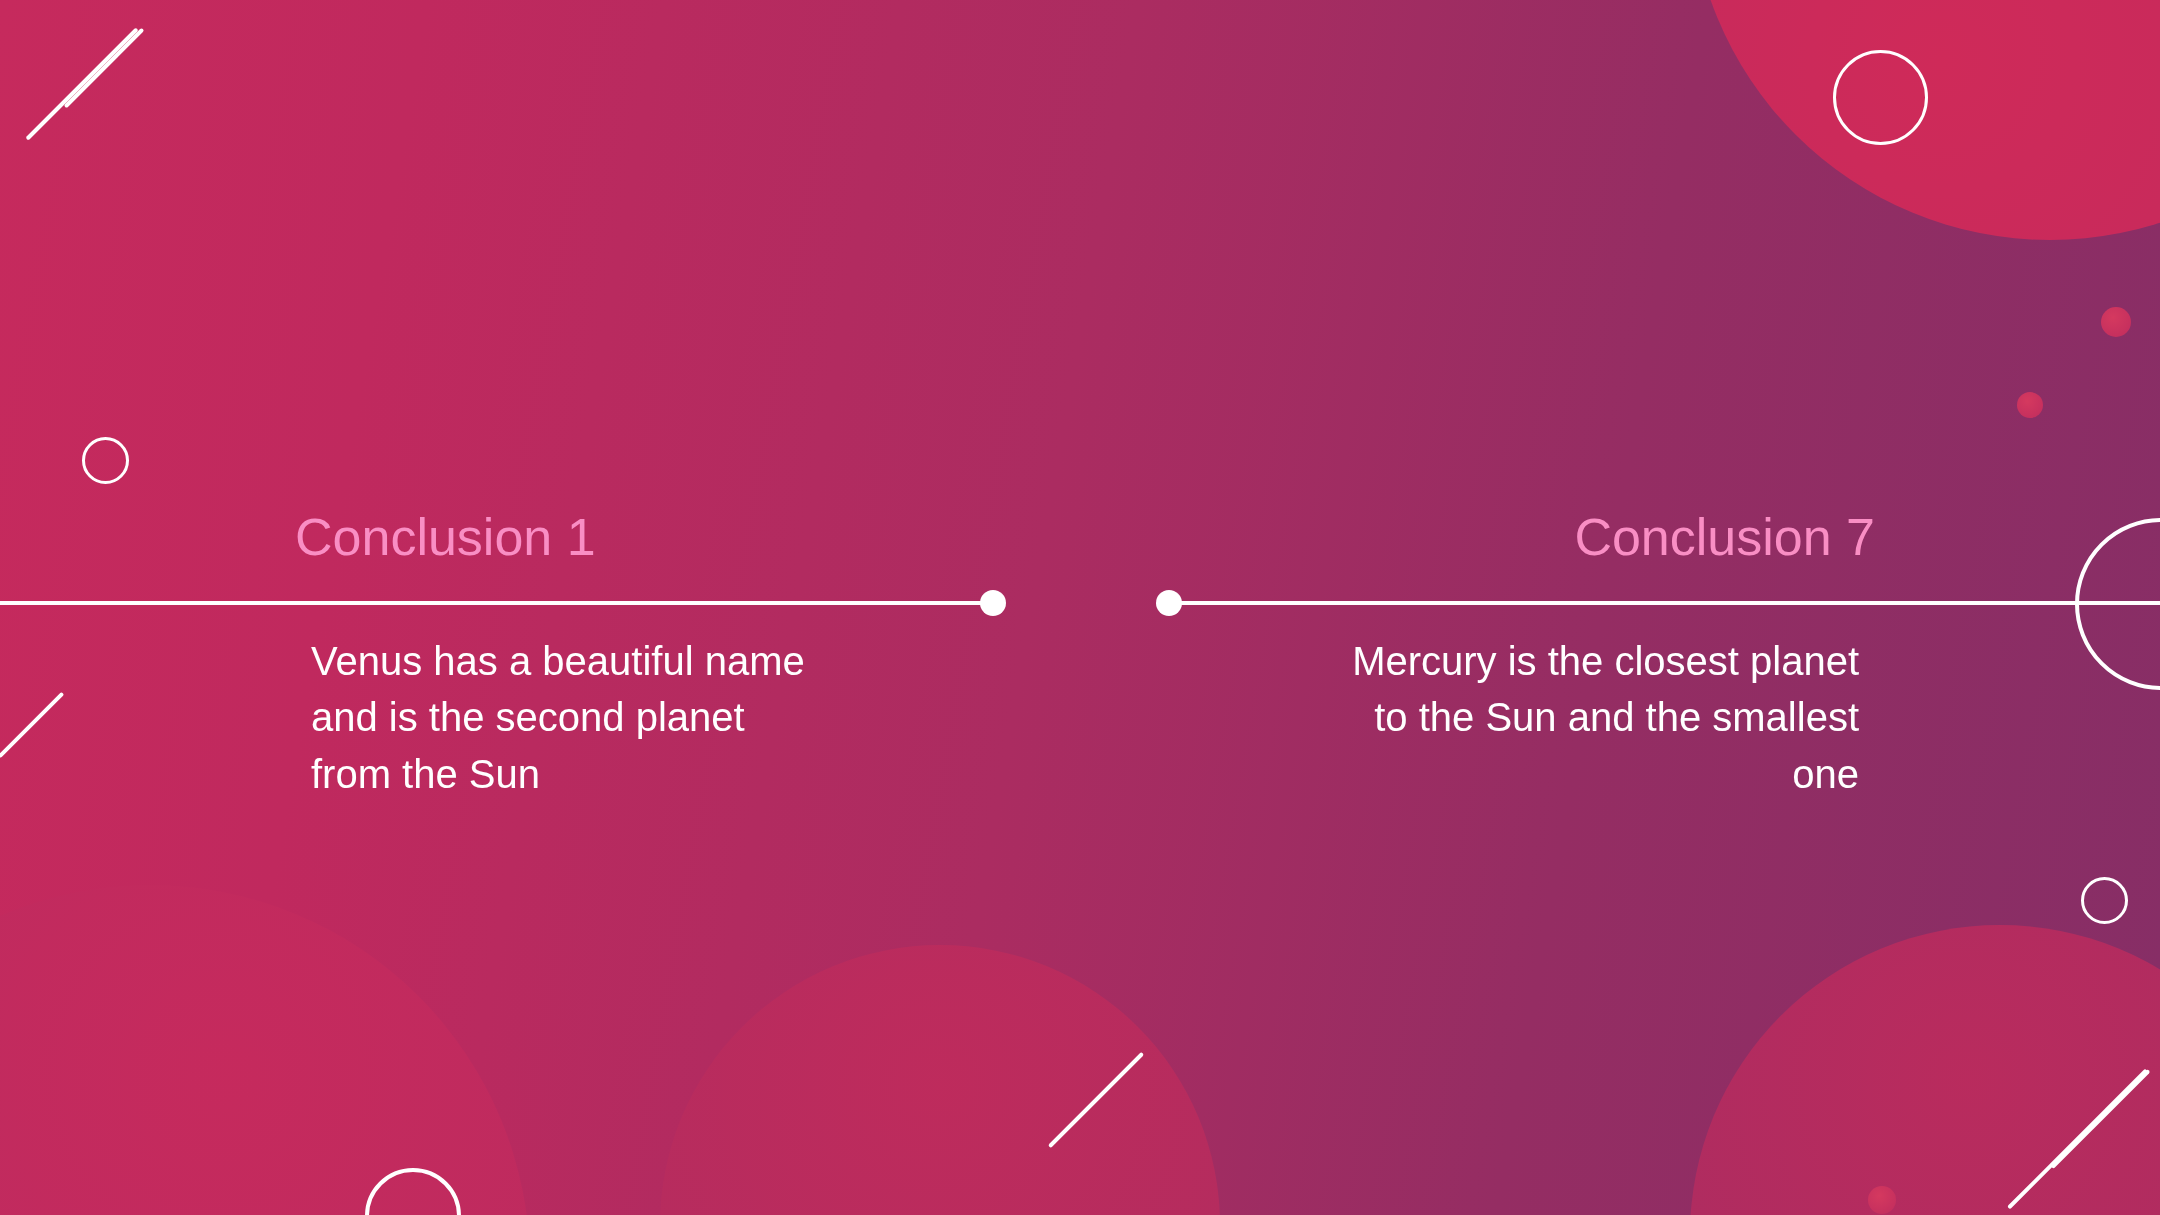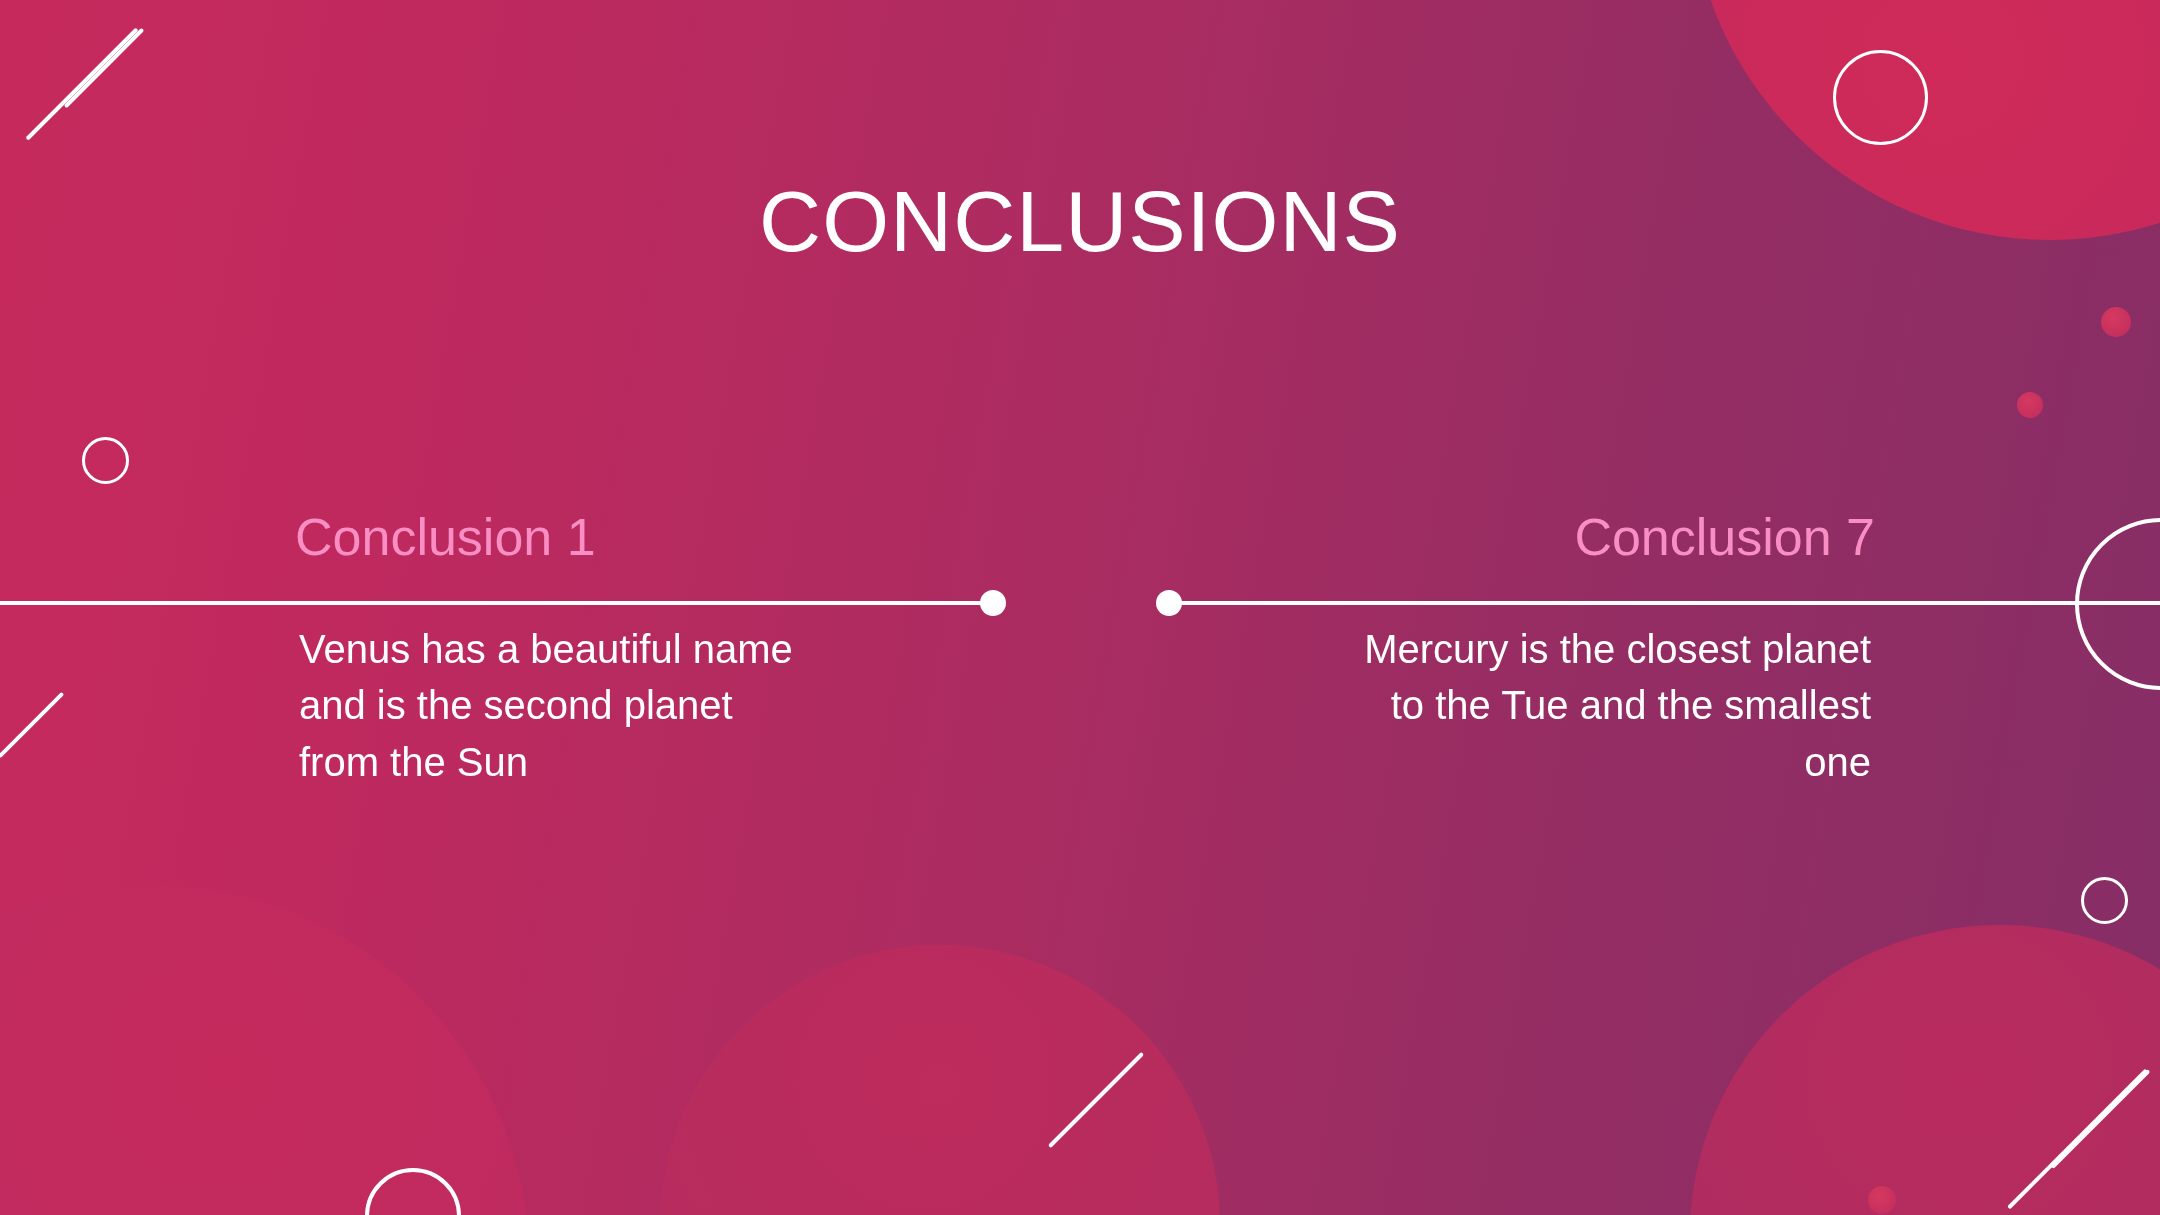--- a/index.html
+++ b/index.html
@@ -100,21 +100,21 @@
     font-weight: 400;
     line-height: 1.05;
     margin: 0;
     padding-bottom: 16px;
   }
   .col-body {
     color: #ffffff;
     font-size: 40px;
     font-weight: 400;
     line-height: 1.42;
-    margin: 4px;
+    margin: 16px;
     padding-top: 36px;
     max-width: 520px;
   }
   .col-left .col-body  { margin-right: auto; }
   .col-right .col-body { margin-left: auto; }
 
   
   .rule {
     position: absolute;
     height: 4px;
@@ -164,34 +164,33 @@
   <div class="deco slash" style="left:4px;  top:82px;  width:156px; height:4px; transform:rotate(-45deg);"></div>
   <div class="deco slash" style="left:49px; top:66px;  width:110px; height:4px; transform:rotate(-45deg);"></div>
 
   <div class="deco slash" style="left:-14px; top:723px; width:90px; height:4px; transform:rotate(-45deg);"></div>
 
   <div class="deco slash" style="left:1030px; top:1098px; width:132px; height:4px; transform:rotate(-45deg);"></div>
 
   <div class="deco slash" style="left:1980px; top:1137px; width:195px; height:4px; transform:rotate(-45deg);"></div>
   <div class="deco slash" style="left:2032px; top:1117px; width:137px; height:4px; transform:rotate(-45deg);"></div>
 
-  <h1 class="title">CONCLUSIONS</h1>
 
   <div class="rule rule-left"></div>
   <div class="rule rule-right"></div>
   <div class="node node-left"></div>
   <div class="node node-right"></div>
 
   <div class="columns">
 
     <div class="col col-left">
       <div class="col-heading">Conclusion 1</div>
       <p class="col-body">Venus has a beautiful name and is the second planet from the Sun</p>
     </div>
 
     <div class="col col-right">
       <div class="col-heading">Conclusion 7</div>
-      <p class="col-body">Mercury is the closest planet to the Tue and the smallest one</p>
+      <p class="col-body">Mercury is the closest planet to the Sun and the smallest one</p>
     </div>
 
   </div>
 
 </div>
 
 </body></html>

